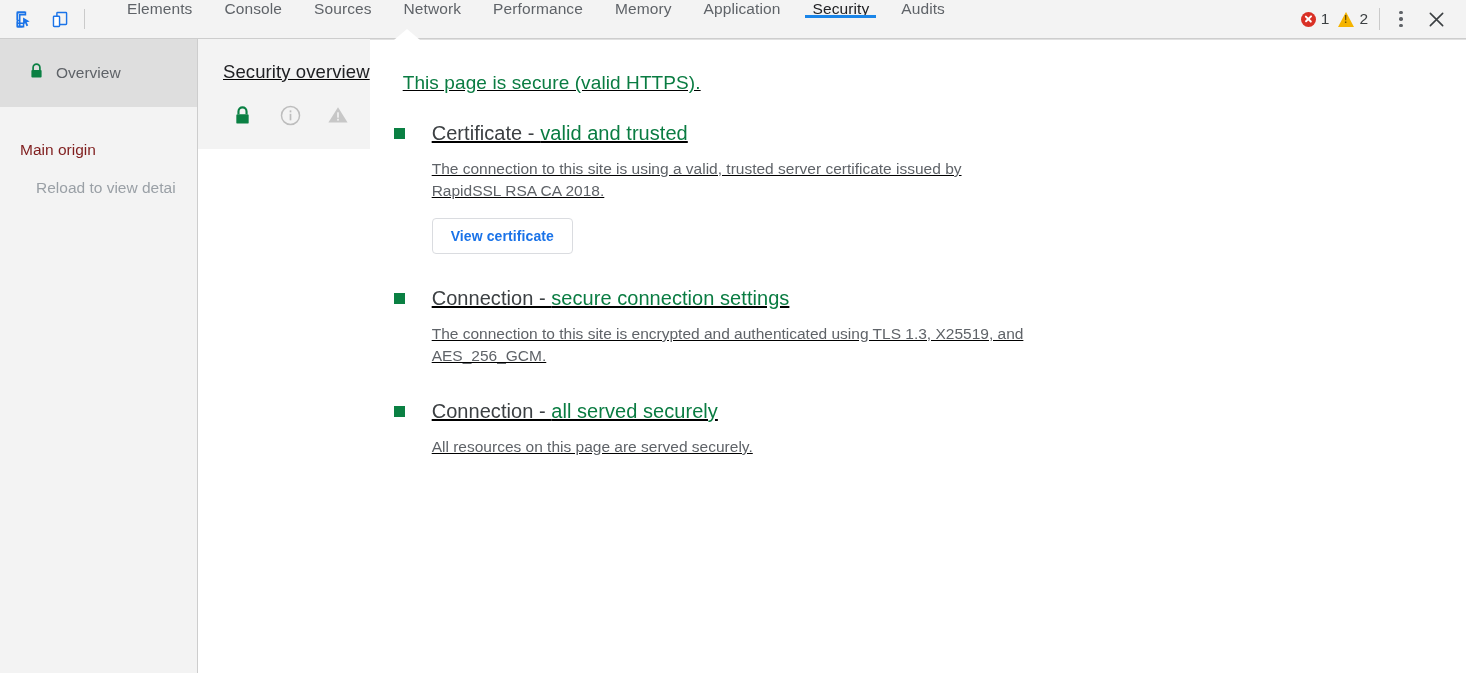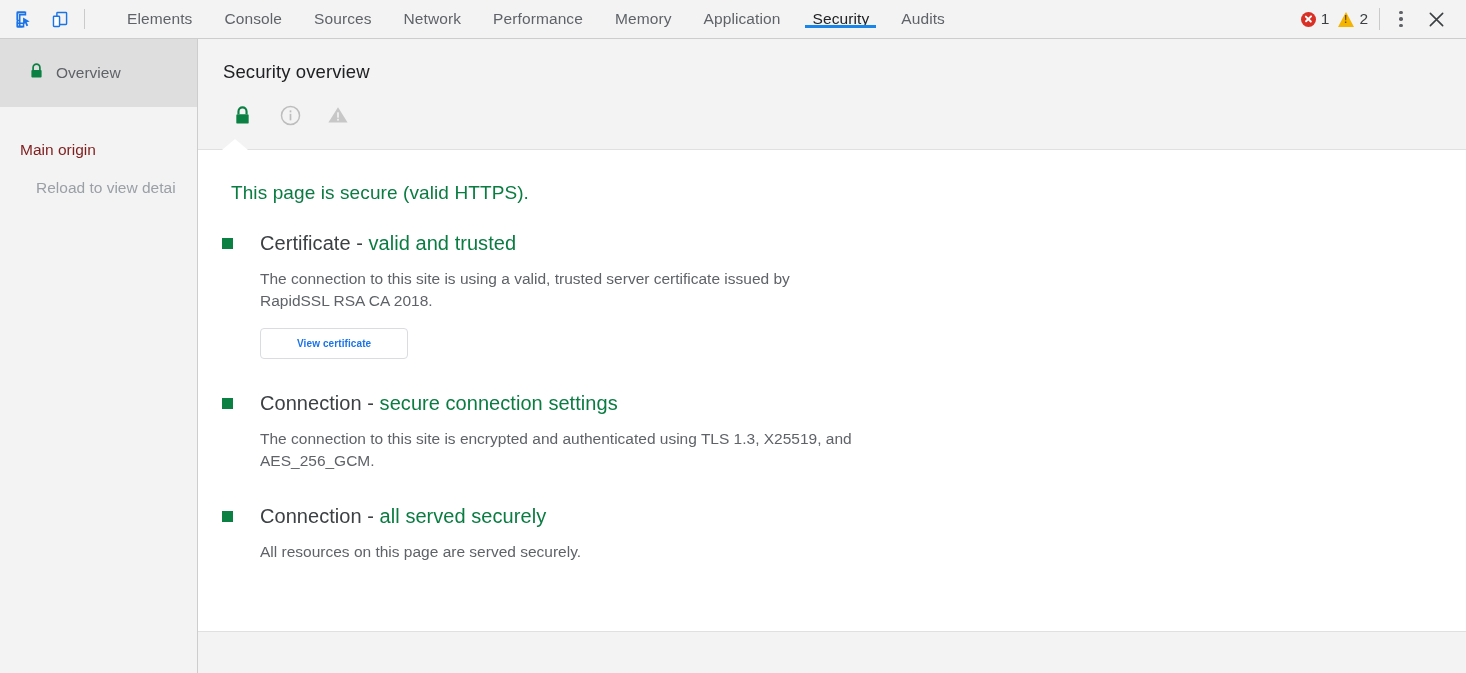--- a/index.html
+++ b/index.html
@@ -47,21 +47,21 @@
   }
   .vsep {
     width: 1px;
     background: #cacaca;
     margin: 9px 0 9px 2px;
     align-self: stretch;
     flex: 0 0 1px;
   }
   .tablist {
     display: flex;
-    align-items: center;
+    align-items: flex-start;
     margin-left: 18px;
     flex: 1 1 auto;
   }
   .tab {
     position: relative;
     display: flex;
     align-items: center;
     padding: 0 16px;
     font-size: 15.5px;
     color: #5f6368;
@@ -167,22 +167,22 @@
     font-size: 15.5px;
     color: #9aa0a6;
     white-space: nowrap;
   }
 
   
   .main {
     flex: 1 1 auto;
     min-width: 0;
     display: flex;
-    flex-direction: column;
-    background: #ffffff;
+    background: #ffffff;
+    text-decoration: underline;
   }
   .overview-head {
     background: #f3f3f3;
     padding: 22px 0 0 25px;
     position: relative;
     height: 110px;
     min-height: 110px;
   }
   .overview-title {
     font-size: 18.5px;
@@ -246,23 +246,23 @@
     line-height: 1.42;
     max-width: 600px;
   }
   .cert-btn {
     margin-top: 16px;
     background: #ffffff;
     border: 1px solid #dadce0;
     border-radius: 4px;
     color: #1a73e8;
     font-weight: bold;
-    font-size: 10px;
+    font-size: 14px;
     font-family: "Liberation Sans", sans-serif;
-    padding: 9px 36px;
+    padding: 9px 18px;
     cursor: pointer;
     letter-spacing: 0.1px;
     text-align: center;
   }
   .footer-strip {
     height: 42px;
     min-height: 42px;
     background: #f3f3f3;
     border-top: 1px solid #e0e0e0;
   }

